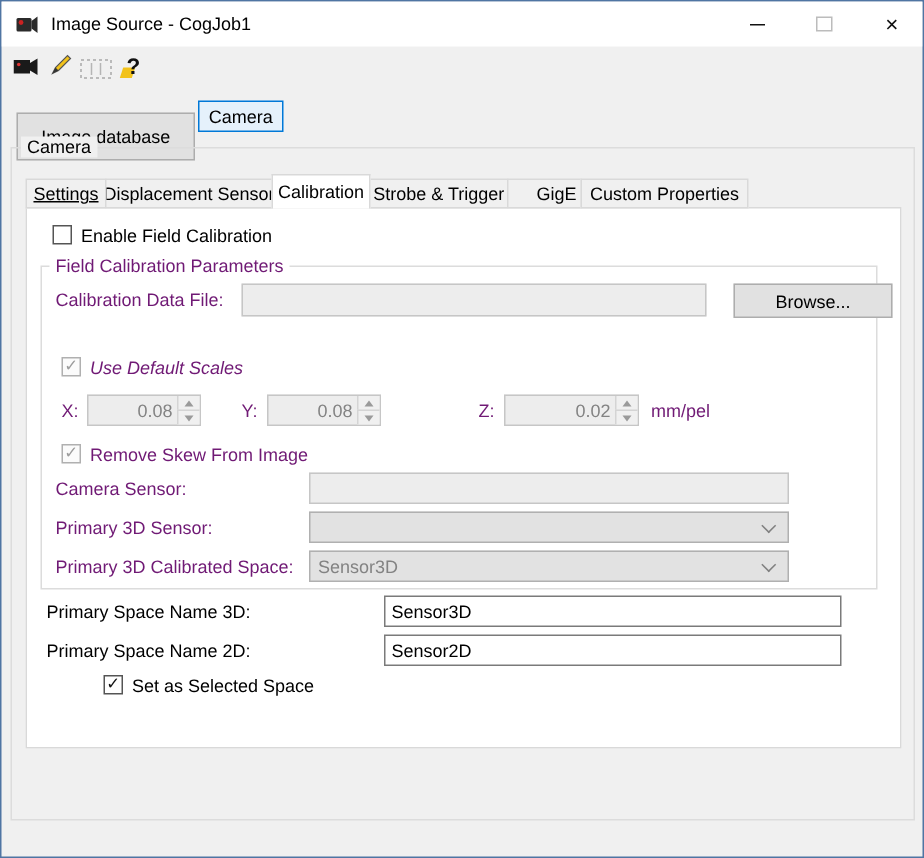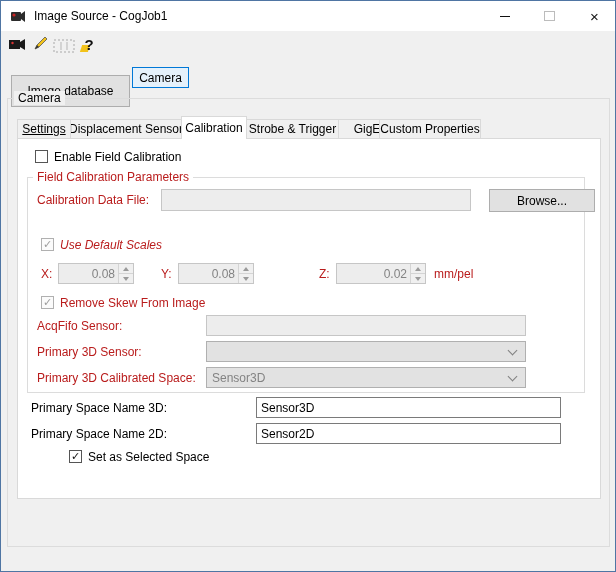--- a/index.html
+++ b/index.html
@@ -17,21 +17,21 @@
   .btn{position:absolute;box-sizing:border-box;border:1px solid #adadad;background:#e1e1e1;display:flex;align-items:center;justify-content:center;font-size:12px;white-space:nowrap;cursor:default;}
   .btn.sel{border:1px solid #0078d7;background:#e5f1fb;}
   .groupbox{position:absolute;box-sizing:border-box;border:1px solid #dcdcdc;}
   .grouplabel{position:absolute;font-size:12px;padding:0 4px;white-space:nowrap;}
   .tabs{position:absolute;left:16px;top:115px;height:23px;display:flex;align-items:flex-end;z-index:3;}
   .tab{box-sizing:border-box;height:20px;background:#f0f0f0;border:1px solid #d9d9d9;display:flex;align-items:center;justify-content:center;font-size:12px;margin-left:-1px;white-space:nowrap;overflow:hidden;}
   .tab:first-child{margin-left:0;text-decoration:underline;}
   .tab.sel{height:23px;background:#ffffff;border-bottom:none;position:relative;z-index:4;}
   .tabpanel{position:absolute;left:16px;top:137px;width:584px;height:361px;background:#ffffff;border:1px solid #d9d9d9;box-sizing:border-box;z-index:1;}
   .lbl{position:absolute;font-size:12px;white-space:nowrap;z-index:2;}
-  .lbl.dis{color:#b91c1c;}
+  .lbl.dis{color:#701a75;}
   .cb{position:absolute;width:13px;height:13px;box-sizing:border-box;border:1px solid #555;background:#fff;display:flex;align-items:center;justify-content:center;font-size:11px;line-height:11px;color:#111;z-index:2;}
   .cb.dis{border-color:#b0b0b0;background:#fbfbfb;color:#9c9c9c;}
   .txt{position:absolute;box-sizing:border-box;border:1px solid #7a7a7a;background:#fff;font-family:"Liberation Sans",sans-serif;font-size:12px;padding:0 4px;color:#000;z-index:2;}
   .txt.dis{border-color:#c6c6c6;background:#ededed;color:#838383;}
   .combo{position:absolute;box-sizing:border-box;border:1px solid #b0b0b0;background:#e2e2e2;z-index:2;}
   .combo .cval{position:absolute;left:5px;top:3px;font-size:12px;color:#838383;white-space:nowrap;}
   .combo .chev{position:absolute;right:9px;top:5px;width:6px;height:6px;border-right:1px solid #808080;border-bottom:1px solid #808080;transform:rotate(45deg);}
   .spin{position:absolute;box-sizing:border-box;border:1px solid #c6c6c6;background:#ededed;display:flex;z-index:2;}
   .spin .val{flex:1;min-width:0;border:none;background:transparent;text-align:right;font-family:"Liberation Sans",sans-serif;font-size:12px;color:#838383;padding:0 3px 0 0;outline:none;}
   .spin .arrows{width:15px;display:flex;flex-direction:column;}
@@ -95,22 +95,22 @@
   <div class="btn sel" style="left:131px;top:66px;width:57px;height:21px;">Camera</div>
 
   <div class="groupbox" style="left:6px;top:97px;width:603px;height:449px;"></div>
   <span class="grouplabel" style="left:13px;top:90px;background:#f0f0f0;">Camera</span>
 
   <div class="tabs">
     <div class="tab" style="width:54px;">Settings</div>
     <div class="tab" style="width:112px;">Displacement Sensor</div>
     <div class="tab sel" style="width:66px;">Calibration</div>
     <div class="tab" style="width:93px;">Strobe &amp; Trigger</div>
-    <div class="tab" style="width:42px;padding-left:16px;">GigE</div>
-    <div class="tab" style="width:102px;">Custom Properties</div>
+    <div class="tab" style="width:50px;padding-left:16px;">GigE</div>
+    <div class="tab" style="width:112px;">Custom Properties</div>
   </div>
 
   <div class="tabpanel"></div>
 
   <div class="cb" style="left:34px;top:149px;"></div>
   <span class="lbl" style="left:53px;top:149px;">Enable Field Calibration</span>
 
   <div class="groupbox" style="left:26px;top:176px;width:558px;height:216px;z-index:2;"></div>
   <span class="grouplabel lbl dis" style="left:32px;top:169px;background:#ffffff;">Field Calibration Parameters</span>
 
@@ -159,21 +159,21 @@
         </div>
     </div>
   </div>
   <span class="lbl dis" style="left:433px;top:266px;">mm/pel</span>
 
   <div class="cb dis" style="left:40px;top:295px;">
       <span>✓</span>
     </div>
   <span class="lbl dis" style="left:59px;top:295px;">Remove Skew From Image</span>
 
-  <span class="lbl dis" style="left:36px;top:318px;">AcqFifo Sensor:</span>
+  <span class="lbl dis" style="left:36px;top:318px;">Camera Sensor:</span>
   <input class="txt dis" style="left: 205px; top: 314px; width: 320px; height: 21px;" readonly="" value="">
 
   <span class="lbl dis" style="left:36px;top:344px;">Primary 3D Sensor:</span>
   <div class="combo" style="left:205px;top:340px;width:320px;height:21px;">
     <span class="cval"></span>
     <span class="chev"></span>
   </div>
 
   <span class="lbl dis" style="left:36px;top:370px;">Primary 3D Calibrated Space:</span>
   <div class="combo" style="left:205px;top:366px;width:320px;height:21px;">

